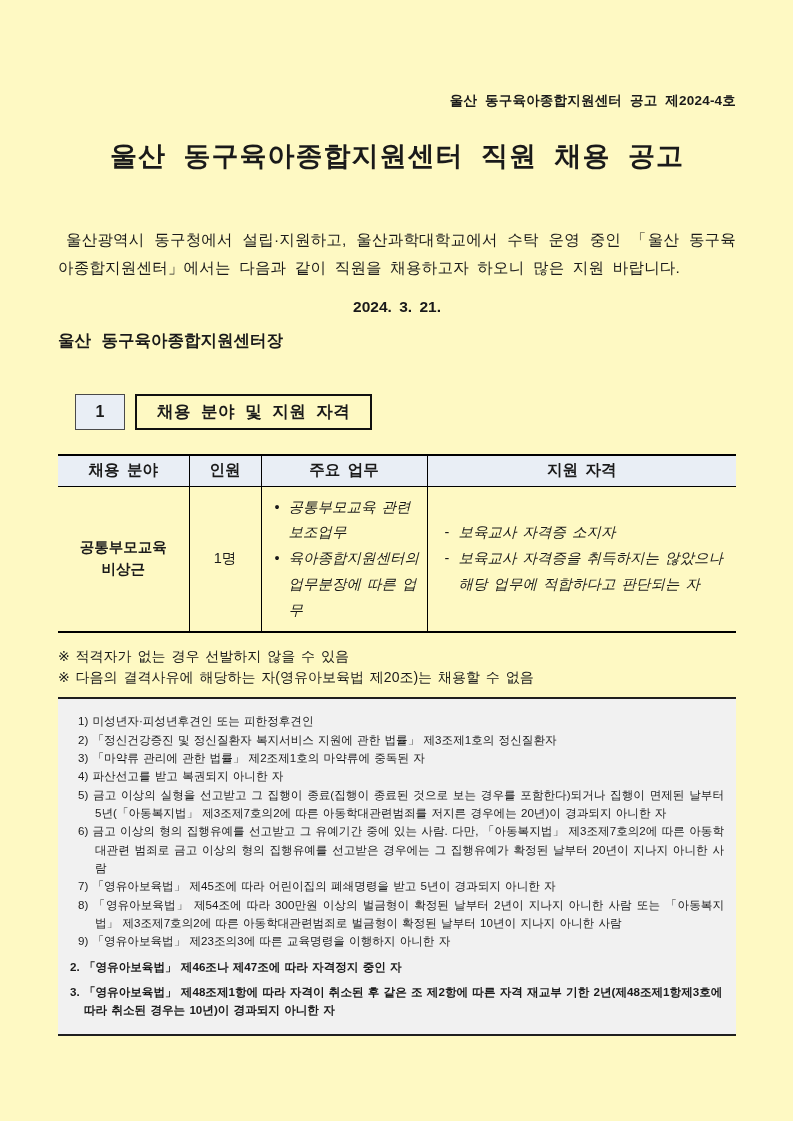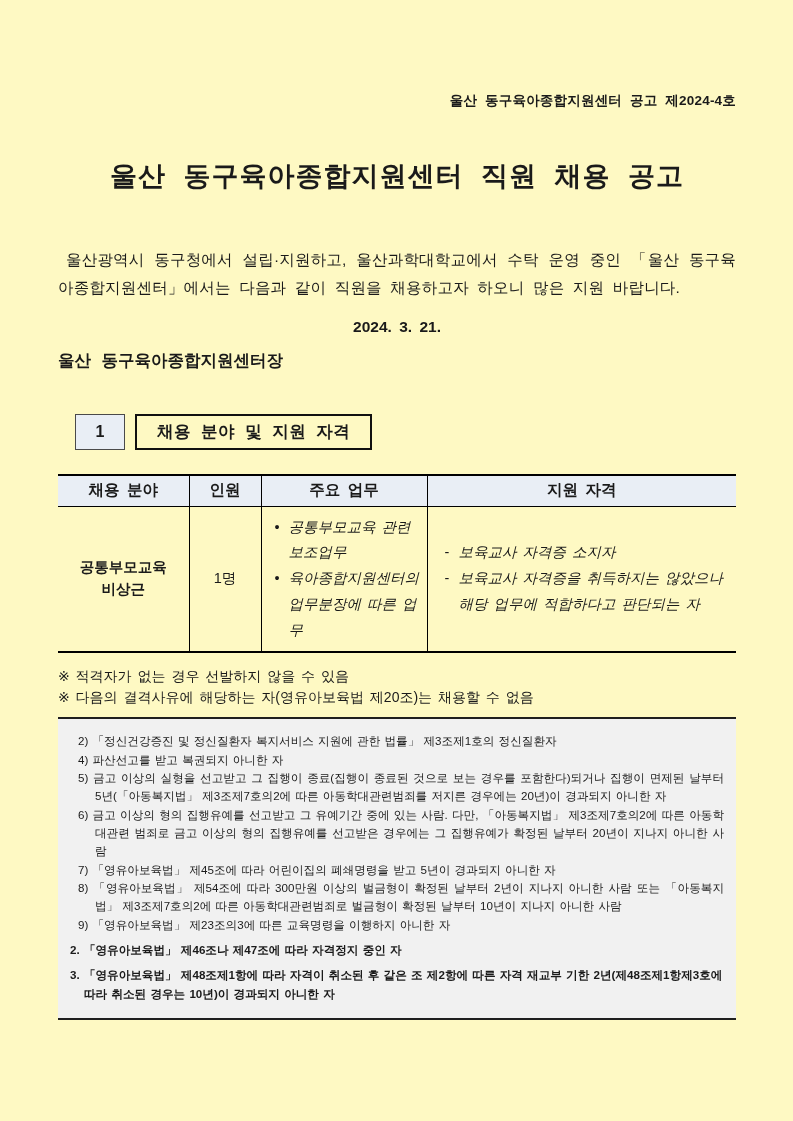--- a/index.html
+++ b/index.html
@@ -26,21 +26,21 @@
   
   .doc-number{
     text-align:right;
     font-weight:bold;
     font-size:13.5px;
     word-spacing:4px;
     letter-spacing:0.2px;
   }
   
   .doc-title{
-    margin-top:48px;
+    margin-top:28px;
     text-align:center;
     font-size:27px;
     font-weight:bold;
     letter-spacing:1px;
     word-spacing:9px;
   }
   
   .intro{
     margin-top:52px;
     font-size:15.5px;
@@ -237,21 +237,23 @@
       </tr>
     </tbody>
   </table>
 
   <div class="notes">
     <p>※ 적격자가 없는 경우 선발하지 않을 수 있음</p>
     <p>※ 다음의 결격사유에 해당하는 자(영유아보육법 제20조)는 채용할 수 없음</p>
   </div>
 
   <div class="legal-box">
+    <div class="legal-sub">1) 미성년자·피성년후견인 또는 피한정후견인</div>
     <div class="legal-sub">2) 「정신건강증진 및 정신질환자 복지서비스 지원에 관한 법률」 제3조제1호의 정신질환자</div>
+    <div class="legal-sub">3) 「마약류 관리에 관한 법률」 제2조제1호의 마약류에 중독된 자</div>
     <div class="legal-sub">4) 파산선고를 받고 복권되지 아니한 자</div>
     <div class="legal-sub">5) 금고 이상의 실형을 선고받고 그 집행이 종료(집행이 종료된 것으로 보는 경우를 포함한다)되거나 집행이 면제된 날부터 5년(「아동복지법」 제3조제7호의2에 따른 아동학대관련범죄를 저지른 경우에는 20년)이 경과되지 아니한 자</div>
     <div class="legal-sub">6) 금고 이상의 형의 집행유예를 선고받고 그 유예기간 중에 있는 사람. 다만, 「아동복지법」 제3조제7호의2에 따른 아동학대관련 범죄로 금고 이상의 형의 집행유예를 선고받은 경우에는 그 집행유예가 확정된 날부터 20년이 지나지 아니한 사람</div>
     <div class="legal-sub">7) 「영유아보육법」 제45조에 따라 어린이집의 폐쇄명령을 받고 5년이 경과되지 아니한 자</div>
     <div class="legal-sub">8) 「영유아보육법」 제54조에 따라 300만원 이상의 벌금형이 확정된 날부터 2년이 지나지 아니한 사람 또는 「아동복지법」 제3조제7호의2에 따른 아동학대관련범죄로 벌금형이 확정된 날부터 10년이 지나지 아니한 사람</div>
     <div class="legal-sub">9) 「영유아보육법」 제23조의3에 따른 교육명령을 이행하지 아니한 자</div>
     <div class="legal-item-title">2. 「영유아보육법」 제46조나 제47조에 따라 자격정지 중인 자</div>
     <div class="legal-item-title">3. 「영유아보육법」 제48조제1항에 따라 자격이 취소된 후 같은 조 제2항에 따른 자격 재교부 기한 2년(제48조제1항제3호에 따라 취소된 경우는 10년)이 경과되지 아니한 자</div>
   </div>
 

